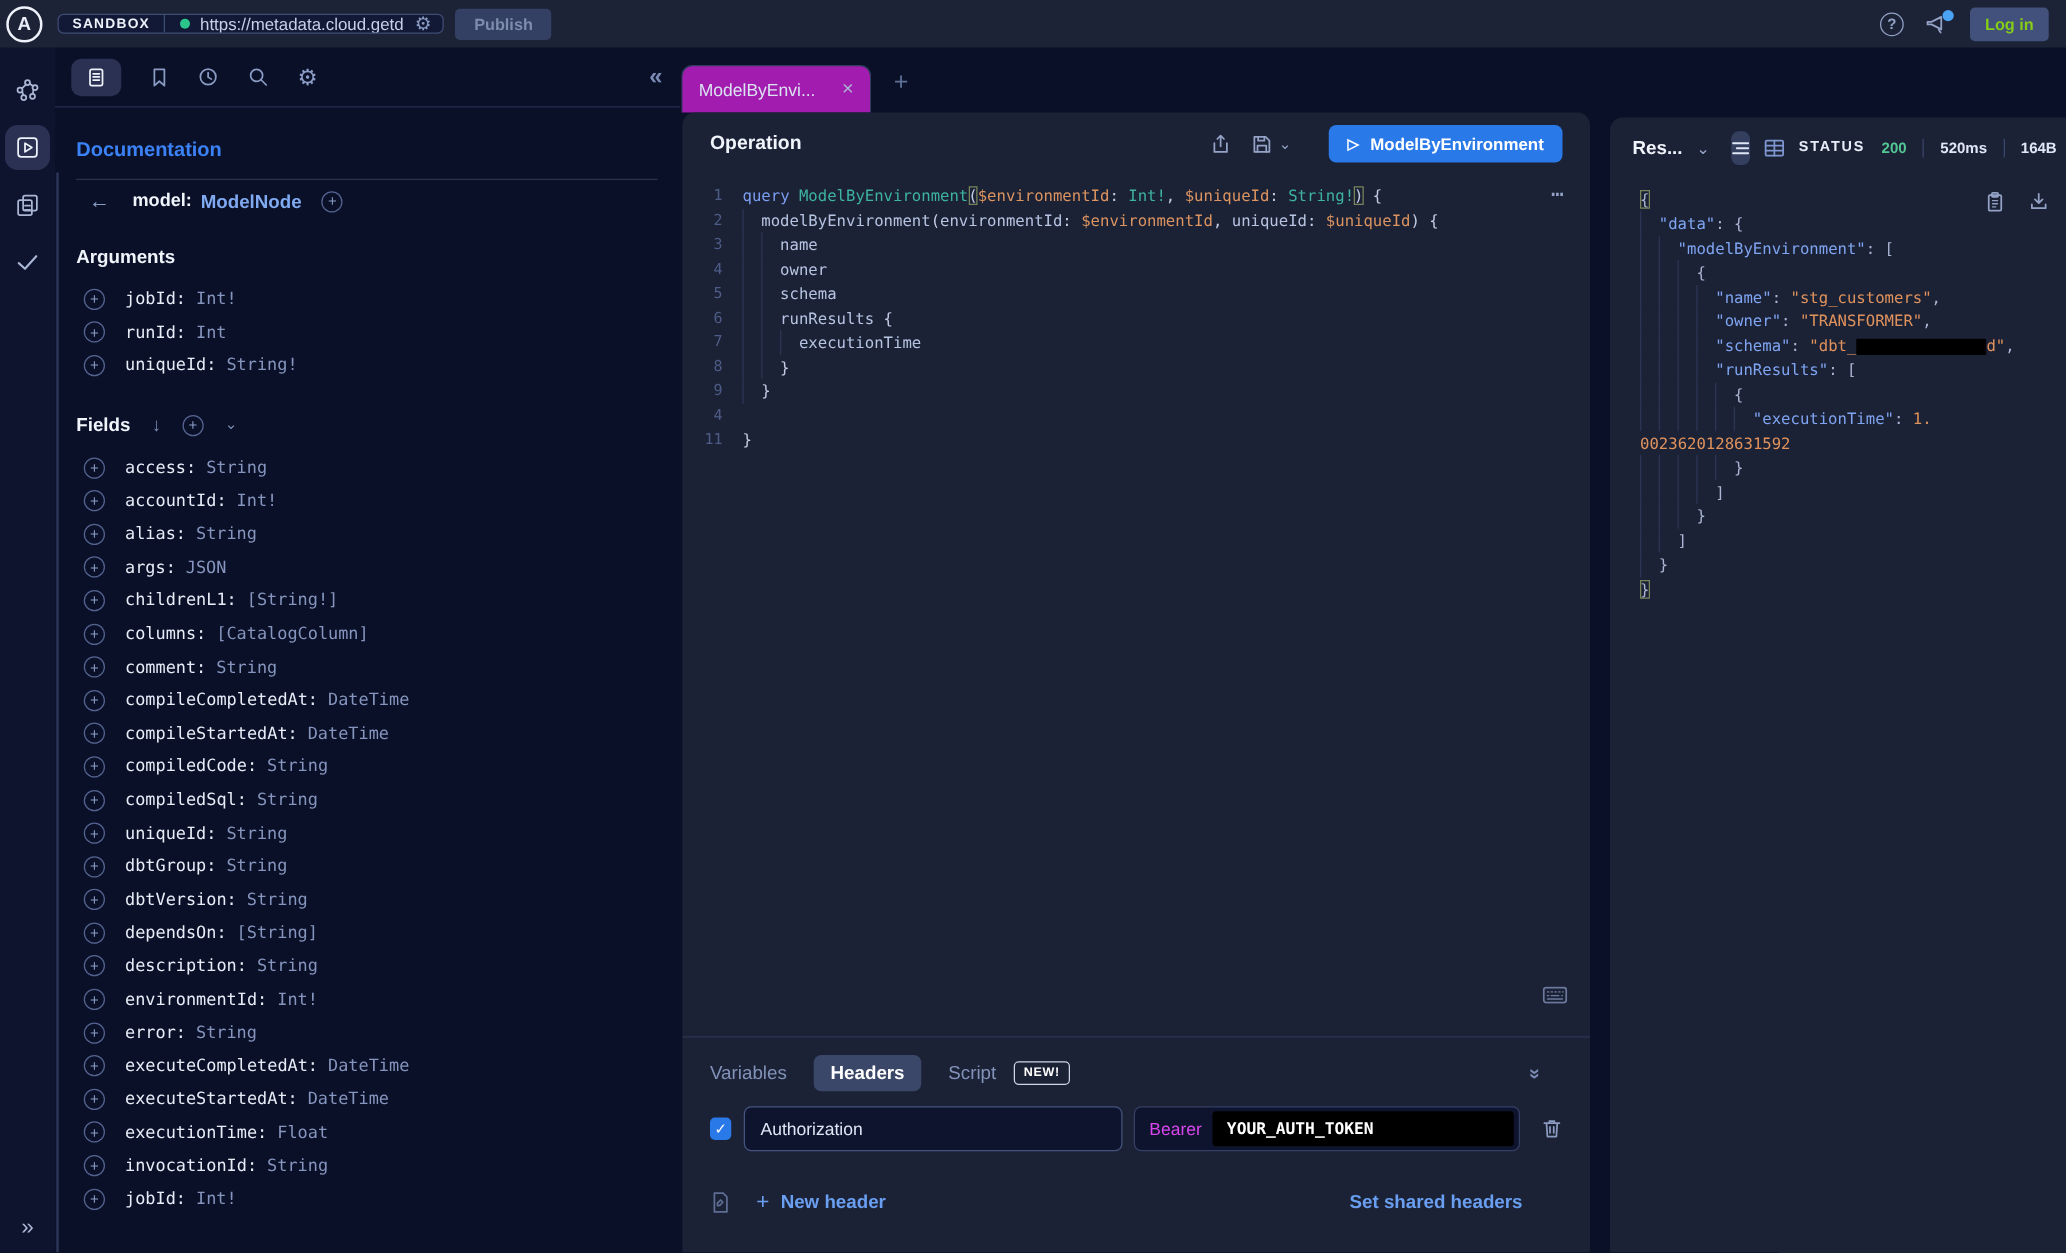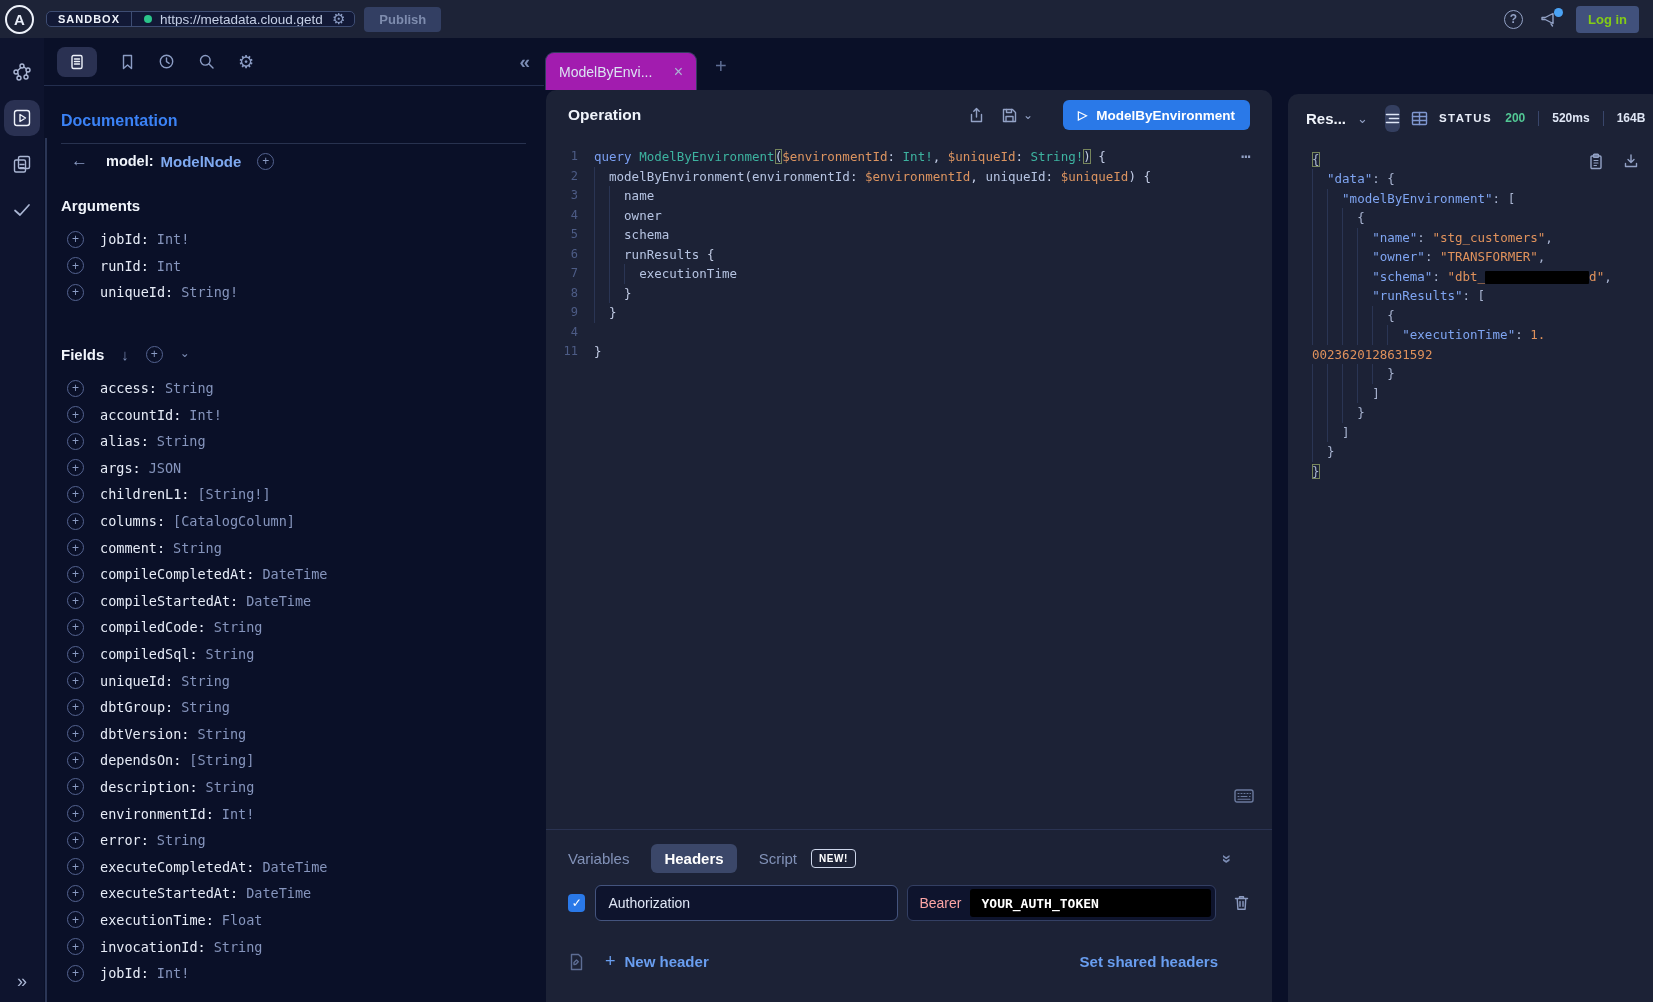--- a/index.html
+++ b/index.html
@@ -56,21 +56,21 @@
   .crumb .typ{font-weight:600;font-size:15px;color:#7fa9f0;margin-left:7px;cursor:pointer}
   .sec-title{font-size:15px;font-weight:700;color:#f0f4fb}
   .args-title{margin-top:22px}
   .list{margin-top:12px}
   .doc-row{height:26.6px;display:flex;align-items:center}
   .cplus{width:17px;height:17px;border:1.2px solid #546390;border-radius:50%;color:#8b9cc4;
          display:flex;align-items:center;justify-content:center;font-size:12px;line-height:1;
          margin:0 16px 0 6px;flex:none;cursor:pointer}
   .fname{font-family:"DejaVu Sans Mono",monospace;font-size:13.5px;color:#e7ecf7}
   .ftype{font-family:"DejaVu Sans Mono",monospace;font-size:13.5px;color:#8695bd;margin-left:8px}
-  .fields-head{margin-top:40px;display:flex;gap:17px}
+  .fields-head{margin-top:26px;display:flex;gap:17px}
   .fh-ic{color:#7b8cb4;cursor:pointer;font-size:15px}
 
   
   .main{position:absolute;top:38px;left:544px;right:0;bottom:0}
   .tabbar{height:52px;display:flex;align-items:flex-end}
   .tab{height:38px;width:152px;margin-left:1px;border:1px solid #323d5e;border-bottom:none;
        border-radius:9px 9px 0 0;background:#a21caf;display:flex;align-items:center;
        padding:0 13px;cursor:pointer}
   .tab-label{flex:1;font-size:14px;color:#dbe3f2;white-space:nowrap;overflow:hidden}
   .tab-x{color:#aab6d4;font-size:16px;margin-left:8px;cursor:pointer}
@@ -107,21 +107,21 @@
              padding:3px 7px;color:#fff;margin-left:-8px}
   .req-collapse{margin-left:auto;margin-right:18px;color:#7b8cb4;font-size:16px;font-weight:700;
                 transform:rotate(90deg);cursor:pointer}
   .hrow{margin-top:12px;display:flex;align-items:center}
   .cb{width:18px;height:18px;background:#2a79e8;border-radius:4px;color:#fff;font-size:12px;
       display:flex;align-items:center;justify-content:center;margin-right:10px;cursor:pointer}
   .hname{width:312px;height:36px;background:#0e142d;border:1px solid #44547e;border-radius:6px;
          color:#dfe6f5;font-size:14px;padding:0 12px;outline:none;font-family:"Liberation Sans",sans-serif}
   .vgroup{margin-left:9px;width:318px;height:36px;border:1px solid #333f63;border-radius:6px;
           background:#0e142d;display:flex;align-items:center;padding:0 4px 0 11px}
-  .bearer{font-size:14px;color:#fca5a5;margin-right:9px}
+  .bearer{font-size:14px;color:#d946ef;margin-right:9px}
   .token{flex:1;height:28px;background:#000;border-radius:3px;display:flex;align-items:center;
          padding:0 11px;color:#fff;font-family:"DejaVu Sans Mono",monospace;font-weight:700;font-size:13px;cursor:text}
   .trash{margin-left:17px;color:#8b9ac0;cursor:pointer}
   .arow{margin-top:30px;display:flex;align-items:center}
   .editraw{color:#5d6d94;margin-right:20px;cursor:pointer}
   .link{color:#699ef0;font-weight:700;font-size:15px;cursor:pointer;display:flex;align-items:center;gap:9px}
   .shared{margin-left:auto;margin-right:32px}
 
   
   .resp-card{position:absolute;left:744px;top:56px;right:-8px;bottom:0;display:flex;flex-direction:column}

